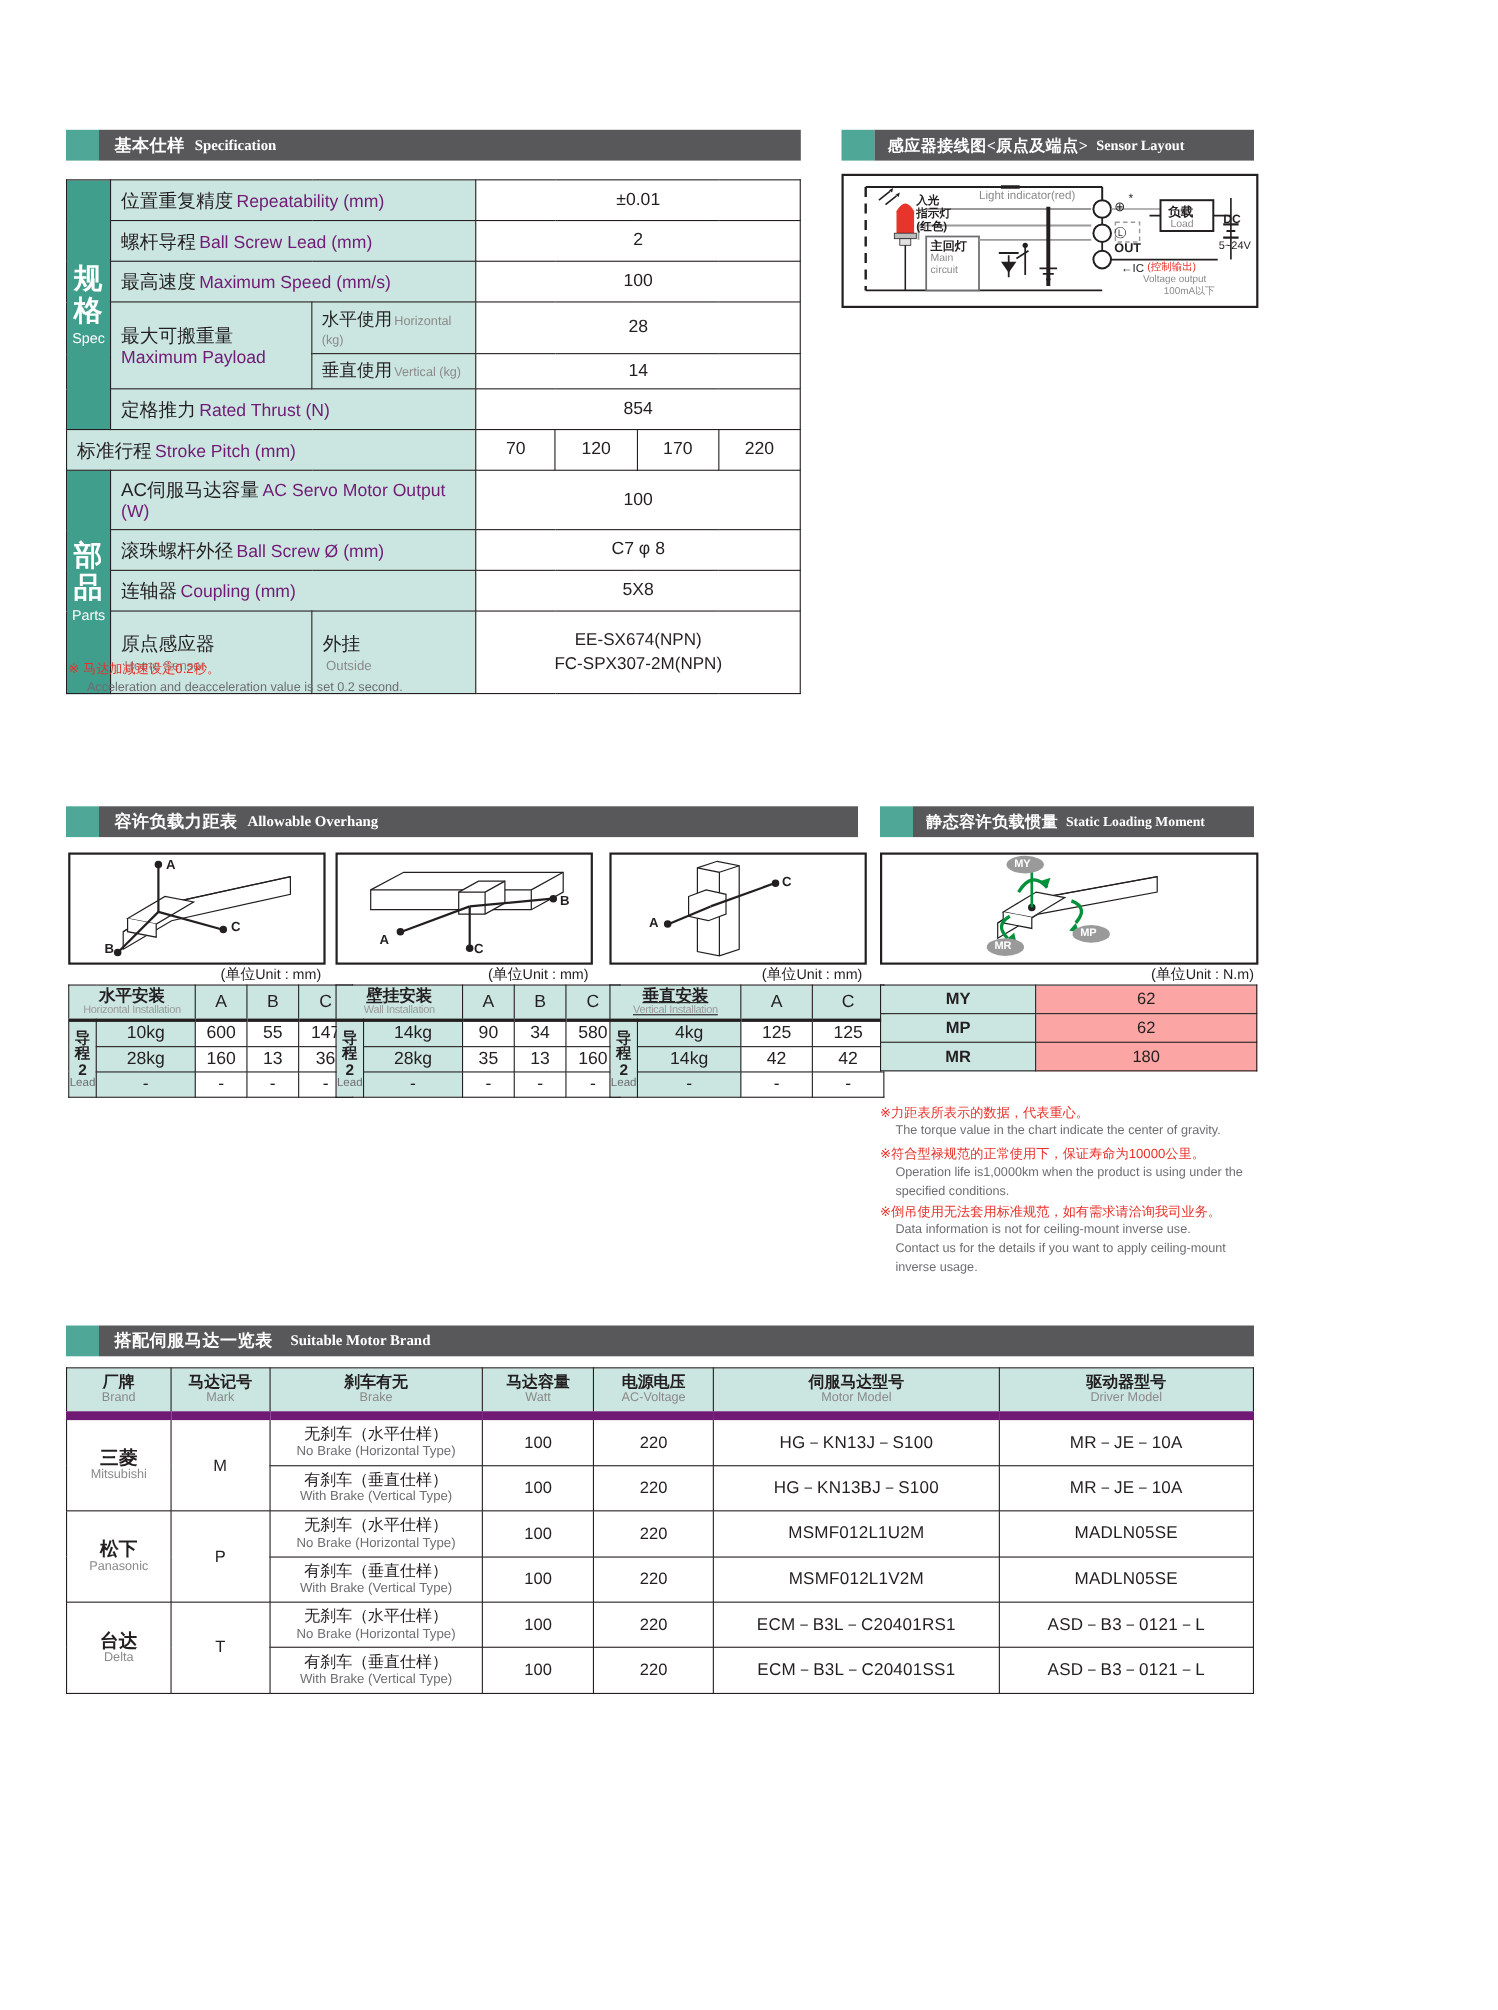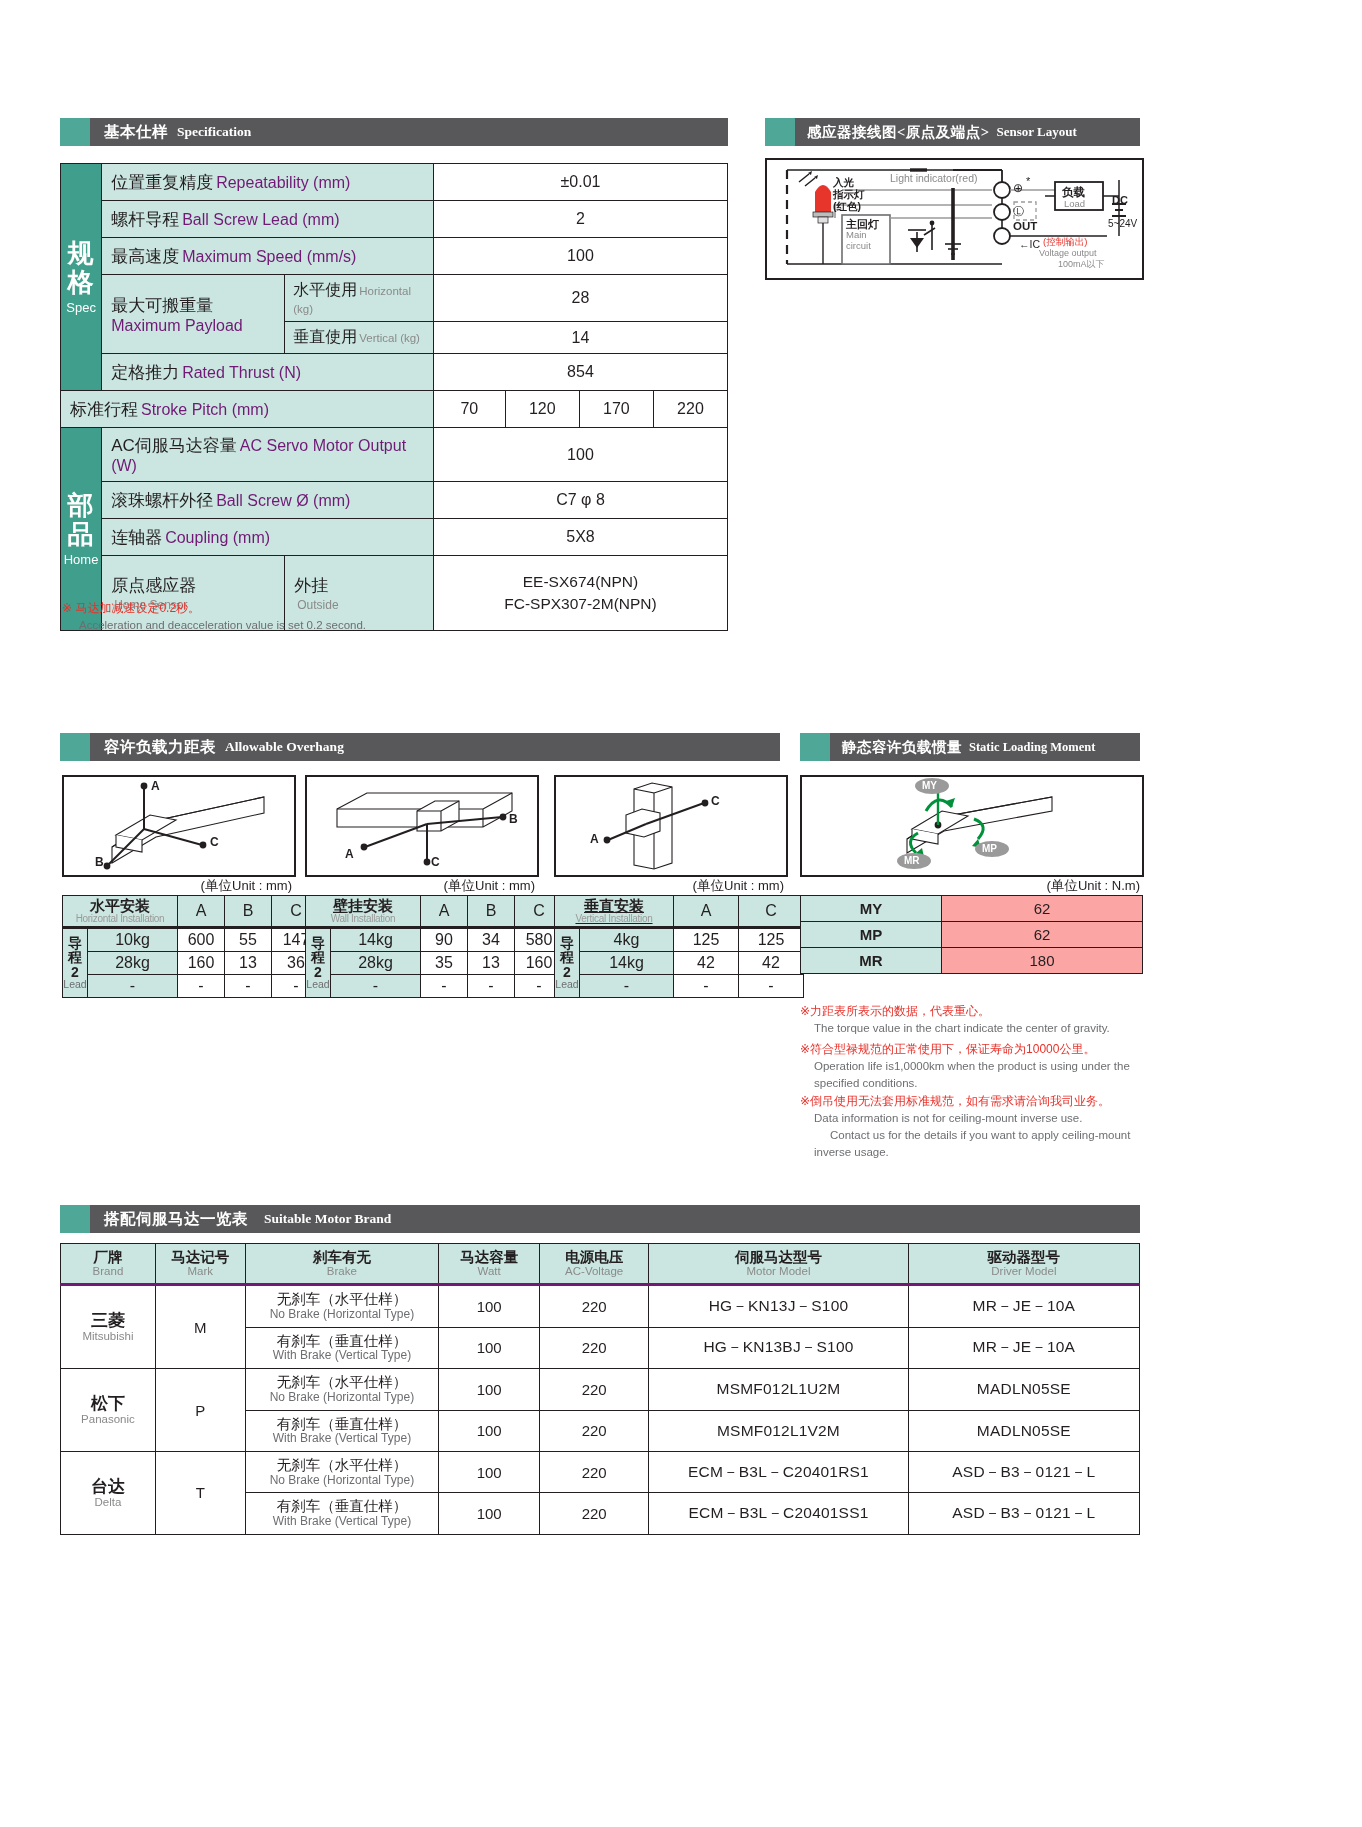--- a/index.html
+++ b/index.html
@@ -68,21 +68,21 @@
 
   
   .sm{position:absolute;font-size:14px;}
   .sm td{border:1px solid #231f20;text-align:center;padding:4px 0;}
   .sm .k{background:#cbe6e0;font-weight:bold;font-size:15px;width:140px;}
   .sm .v{background:#fca5a5;font-size:15px;width:200px;}
 
   
   .mb{position:absolute;left:60px;top:1243px;width:1080px;font-size:13px;}
   .mb td{border:1px solid #231f20;text-align:center;}
-  .mb .hd{background:#cbe6e0;padding:5px 2px;line-height:1.12;border-bottom:3px solid #701a75;}
+  .mb .hd{background:#cbe6e0;padding:5px 2px;line-height:1.12;border-bottom:8px solid #701a75;}
   .mb .hd .cn{font-size:14.5px;font-weight:bold;display:block;}
   .mb .hd .en{font-size:11.5px;color:#8a8a8a;display:block;}
   .mb .brand{background:#fff;line-height:1.15;padding:6px 2px;}
   .mb .brand .cn{font-size:17px;font-weight:bold;display:block;}
   .mb .brand .en{font-size:11.5px;color:#8a8a8a;display:block;}
   .mb .mark{font-size:15px;}
   .mb .brk{line-height:1.15;padding:5px 4px;}
   .mb .brk .cn{font-size:14.5px;display:block;}
   .mb .brk .en{font-size:12px;color:#6d6e71;display:block;}
   .mb .c{font-size:15px;}
@@ -160,21 +160,21 @@
         <span class="cn">标准行程</span><span class="en">Stroke Pitch (mm)</span>
       </td>
       <td class="val" style="width:78px;">70</td>
       <td class="val" style="width:78px;">120</td>
       <td class="val" style="width:78px;">170</td>
       <td class="val" style="width:78px;">220</td>
     </tr>
     <tr>
       <td class="sidecap" rowspan="4">
         <span class="big">部品</span>
-        <span class="sml">Home</span>
+        <span class="sml">Parts</span>
       </td>
       <td class="lbl" colspan="2">
         <span class="cn">AC伺服马达容量</span><span class="en">AC Servo Motor Output (W)</span>
       </td>
       <td class="val" colspan="4">100</td>
     </tr>
     <tr>
       <td class="lbl" colspan="2">
         <span class="cn">滚珠螺杆外径</span><span class="en">Ball Screw Ø (mm)</span>
       </td>
@@ -540,21 +540,21 @@
     <div class="g" style="margin-left:14px;">The torque value in the chart indicate the center of gravity.</div>
   </div>
   <div class="fn" style="left:800px;top:1041px;width:342px;">
     <div class="r">※符合型禄规范的正常使用下，保证寿命为10000公里。</div>
     <div class="g" style="margin-left:14px;">Operation life is1,0000km when the product is using under the</div>
     <div class="g" style="margin-left:14px;">specified conditions.</div>
   </div>
   <div class="fn" style="left:800px;top:1093px;width:342px;">
     <div class="r">※倒吊使用无法套用标准规范，如有需求请洽询我司业务。</div>
     <div class="g" style="margin-left:14px;">Data information is not for ceiling-mount inverse use.</div>
-    <div class="g" style="margin-left:30px;">Contact us for the details if you want to apply ceiling-mount</div>
+    <div class="g" style="margin-left:14px;">Contact us for the details if you want to apply ceiling-mount</div>
     <div class="g" style="margin-left:14px;">inverse usage.</div>
   </div>
 
   <div class="bar" style="position:absolute;left:60px;top:1205px;width:1080px;">
     <div class="tab"></div>
     <div class="body" style="gap:16px;">
       <span class="cn">搭配伺服马达一览表</span>
       <span class="en">Suitable Motor Brand</span>
     </div>
   </div>

